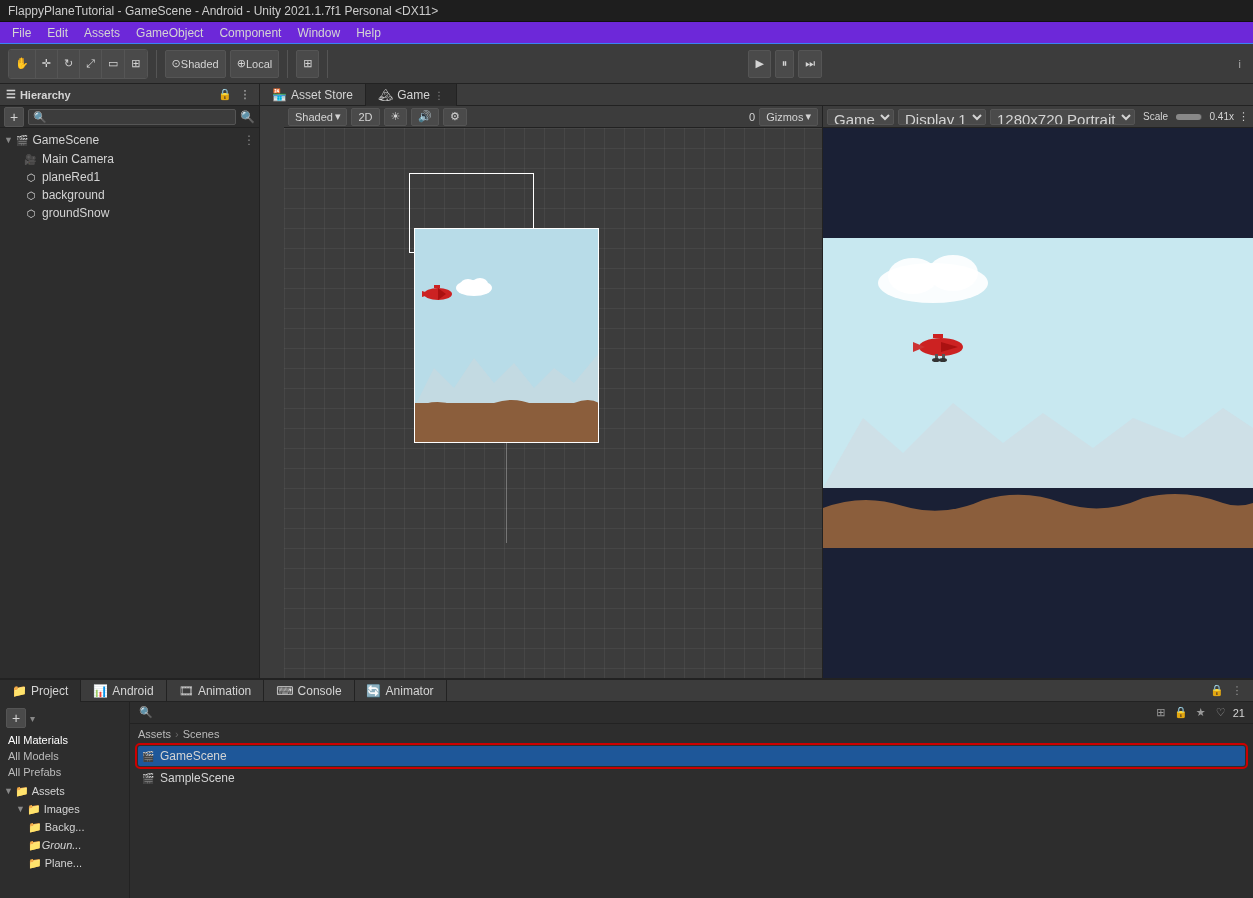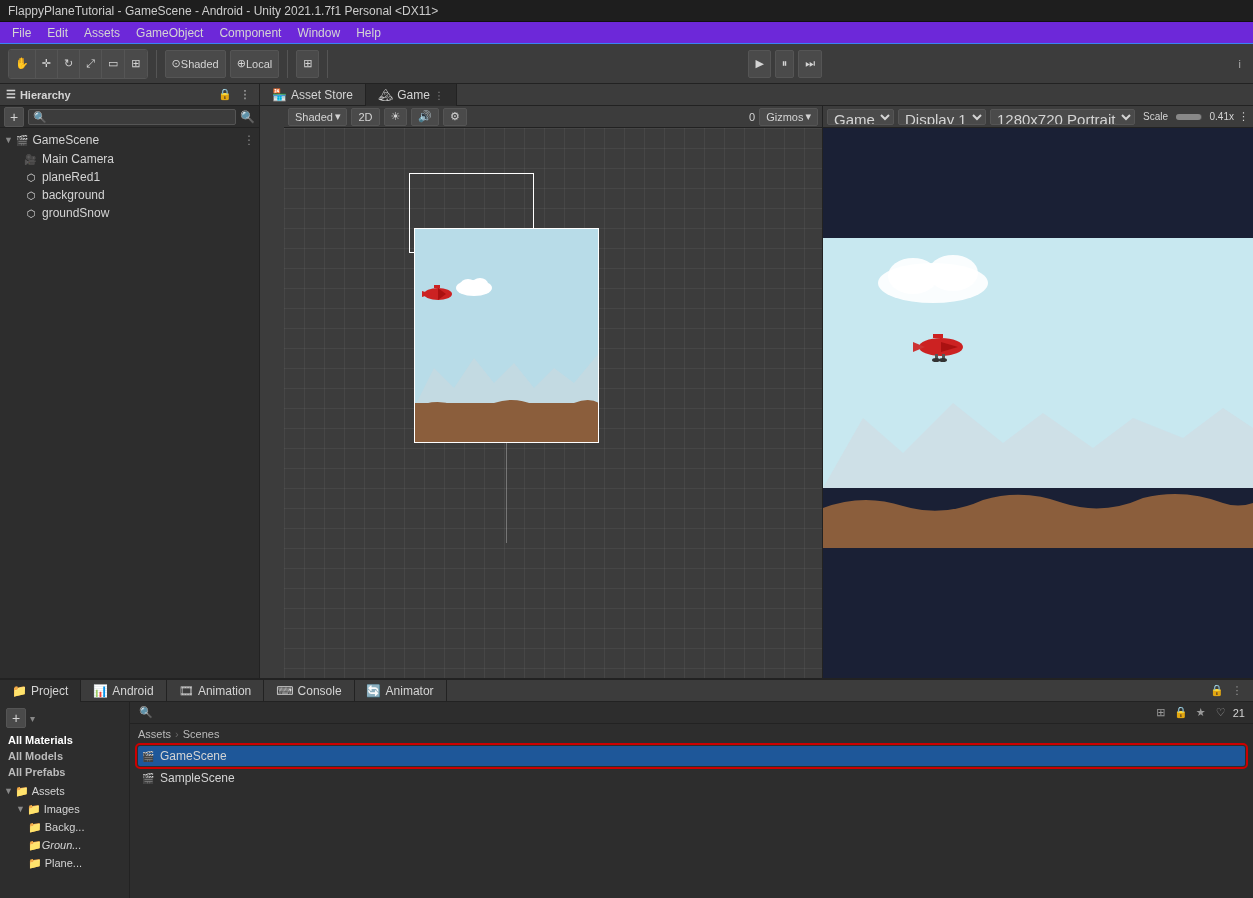--- a/index.html
+++ b/index.html
@@ -59,21 +59,21 @@
 
     
     #bottom { height: 220px; border-top: 2px solid #222; display: flex; flex-direction: column; background: #2d2d2d; }
     #bottom-tabs { height: 22px; background: #3c3c3c; display: flex; align-items: center; border-bottom: 1px solid #222; }
     .bottom-tab { height: 22px; padding: 0 12px; display: flex; align-items: center; font-size: 12px; cursor: pointer; border-right: 1px solid #222; gap: 4px; }
     .bottom-tab.active { background: #2d2d2d; }
     .bottom-right { margin-left: auto; display: flex; align-items: center; gap: 4px; padding-right: 8px; }
 
     #bottom-content { flex: 1; display: flex; }
     #project-sidebar { width: 130px; background: #2d2d2d; border-right: 1px solid #222; padding: 4px 0; font-size: 11px; }
-    .proj-sidebar-item { padding: 2px 8px; cursor: pointer; color: #bbb; font-weight: bold; }
+    .proj-sidebar-item { padding: 2px 8px; cursor: pointer; color: #bbb; }
     .proj-sidebar-item.active { color: #fff; }
 
     #project-main { flex: 1; background: #2d2d2d; display: flex; flex-direction: column; }
     .project-toolbar { height: 22px; background: #2d2d2d; display: flex; align-items: center; padding: 0 8px; gap: 4px; border-bottom: 1px solid #222; }
     .project-search { flex: 1; height: 16px; background: #3c3c3c; border: 1px solid #555; color: #d4d4d4; font-size: 11px; padding: 0 4px; border-radius: 2px; }
     .project-content { flex: 1; padding: 4px 8px; display: flex; flex-direction: column; gap: 2px; }
     .breadcrumb { font-size: 11px; color: #bbb; display: flex; align-items: center; gap: 4px; margin-bottom: 4px; }
     .breadcrumb-sep { color: #666; }
 
     .proj-item { display: flex; align-items: center; height: 20px; padding: 0 4px; cursor: pointer; border-radius: 2px; font-size: 12px; }

